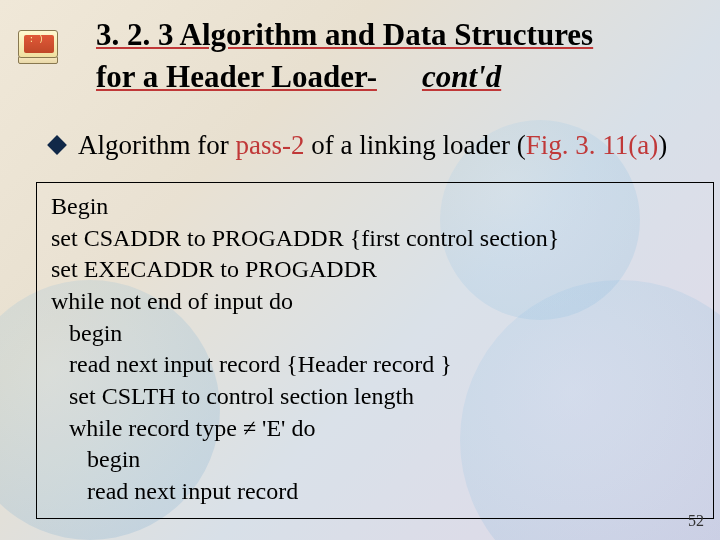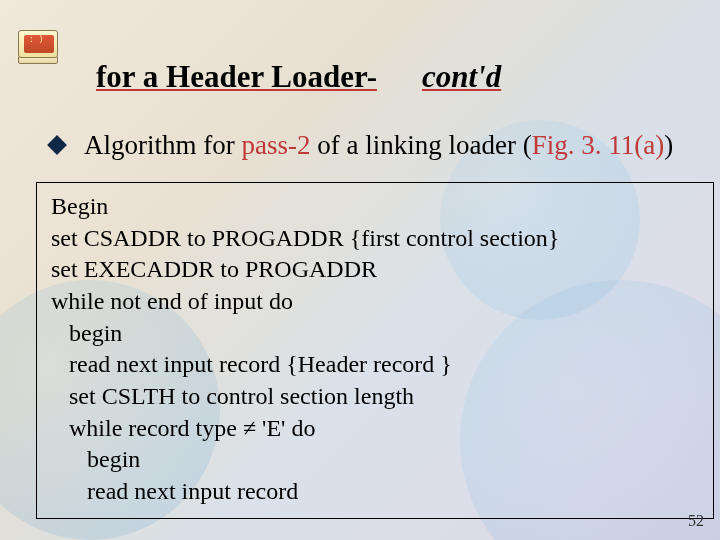--- a/index.html
+++ b/index.html
@@ -57,21 +57,21 @@
       line-height: 1.35;
     }
     .title .contd { font-style: italic; margin-left: 45px; }
     .bullet-row {
       position: absolute;
       left: 50px;
       top: 128px;
       width: 640px;
       display: flex;
       align-items: flex-start;
-      gap: 20px;
+      gap: 14px;
     }
     .diamond {
       width: 14px;
       height: 14px;
       background: #102848;
       transform: rotate(45deg);
       margin-top: 10px;
       flex-shrink: 0;
     }
     .bullet-text {
@@ -112,21 +112,21 @@
 
 <div class="icon-box">
   <div class="icon-monitor">
       <div class="icon-screen"></div>
       <div class="icon-face">: )</div>
     </div>
   <div class="icon-kb"></div>
 </div>
 
 <div class="title">
-  <br>
+  <span>3. 2. 3 Algorithm and Data Structures</span><br>
   <span>for a Header Loader-</span><span class="contd">cont'd</span>
 </div>
 
 <div class="bullet-row">
   <div class="diamond"></div>
   <div class="bullet-text">
     <span>Algorithm for </span><span class="red">pass-2</span><span> of a linking loader (</span><span class="red">Fig. 3. 11(a)</span><span>)</span>
   </div>
 </div>
 

